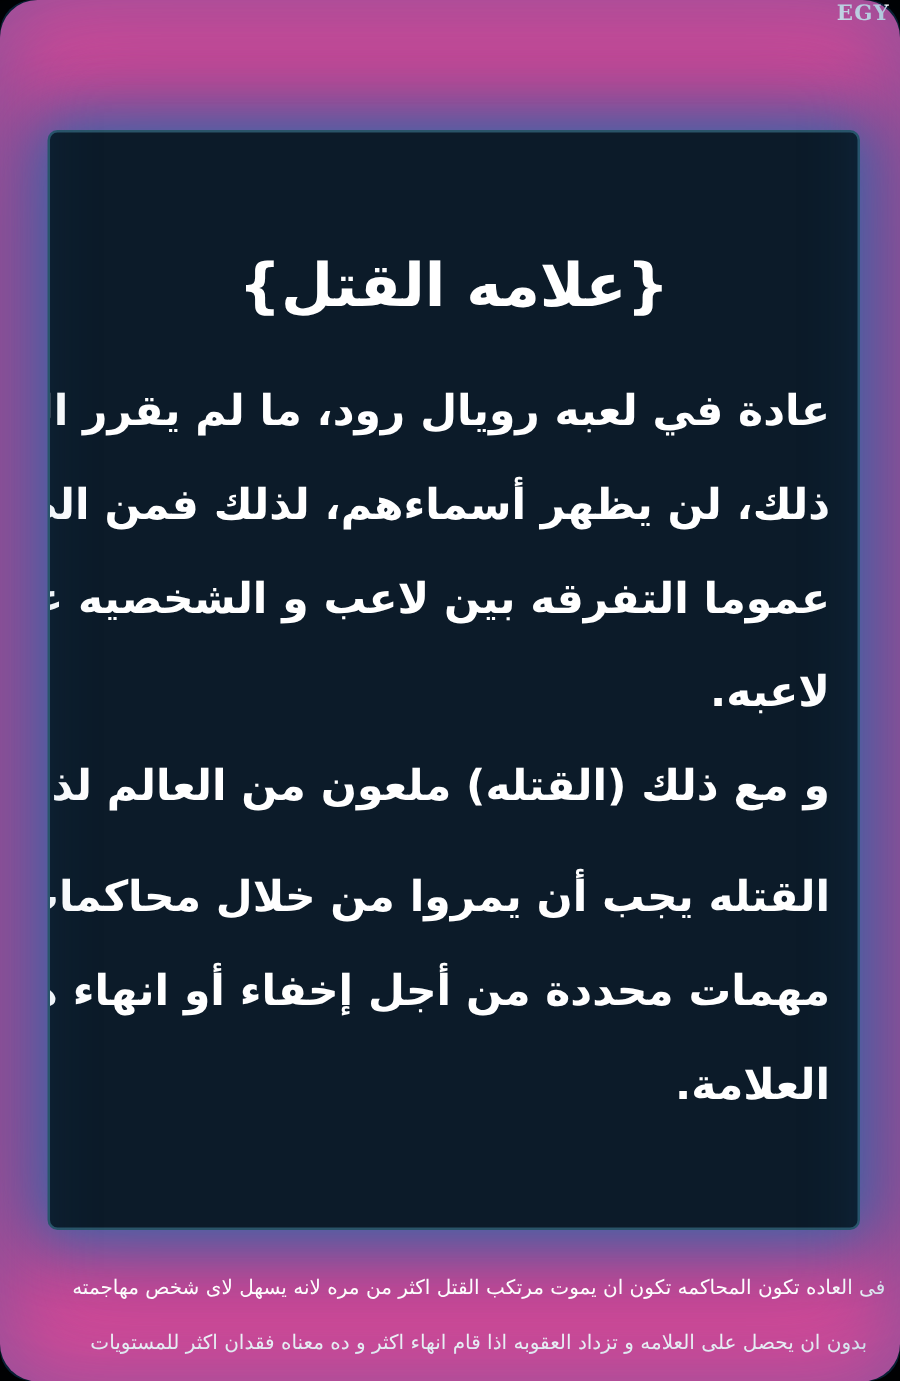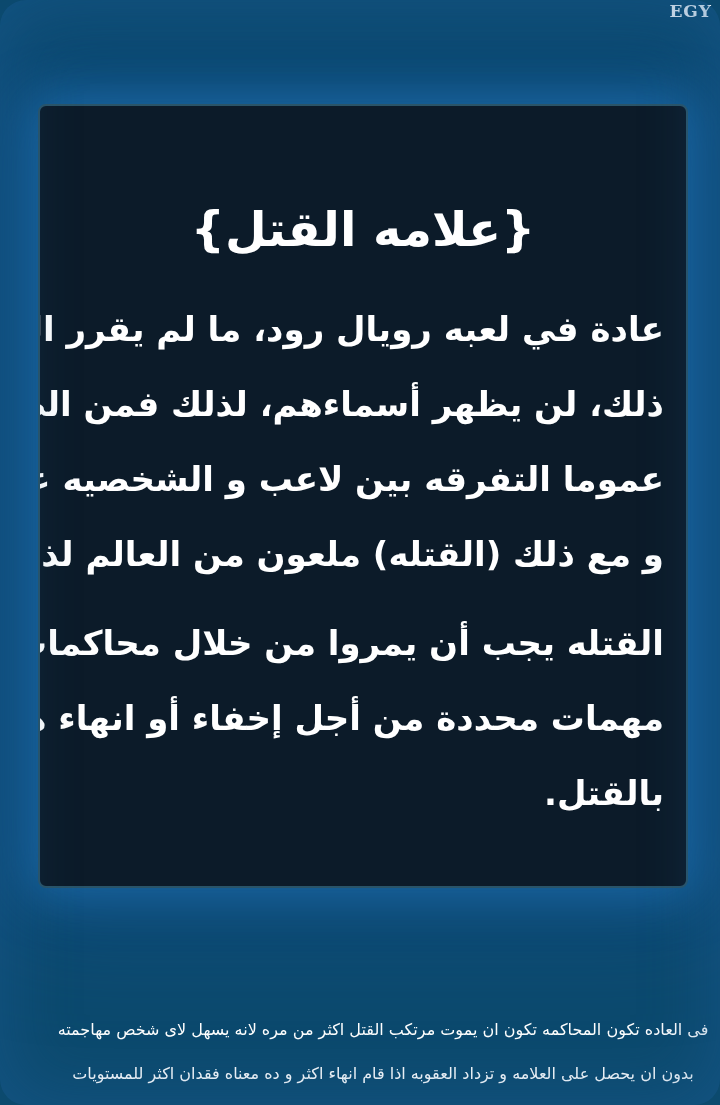--- a/index.html
+++ b/index.html
@@ -10,21 +10,22 @@
   body {
     position: relative;
     width: 720px;
     height: 1105px;
     overflow: hidden;
     font-family: "DejaVu Sans", sans-serif;
   }
   .stage {
     position: absolute;
     inset: 0;
-    background: #0c4a6e;
+    background: #ec4899;
+    border-radius: 30px;
   }
   
   .vignette {
     position: absolute;
     inset: 0;
     border-radius: 26px;
     box-shadow: inset 0 0 70px 6px rgba(28, 95, 155, 0.45);
     pointer-events: none;
   }
   .watermark {
@@ -35,21 +36,21 @@
     font-family: "DejaVu Serif", serif;
     font-weight: bold;
     font-size: 17px;
     letter-spacing: 1px;
   }
   .panel {
     position: absolute;
     left: 38px;
     top: 104px;
     width: 650px;
-    height: 784px;
+    height: 880px;
     box-sizing: border-box;
     background: #0c1b29;
     border: 2px solid #2a5468;
     border-radius: 8px;
     box-shadow: 0 0 45px 10px rgba(30, 110, 175, 0.75),
                 0 0 110px 40px rgba(18, 75, 135, 0.45);
     overflow: hidden;
     padding: 88px 22px 0 22px;
     color: #ffffff;
   }
@@ -103,24 +104,25 @@
   <div class="watermark">EGY</div>
 
   <div class="panel">
 
     <div class="panel-title">{علامه القتل}</div>
 
     <div class="panel-body">
       <div class="body-line">عادة في لعبه رويال رود، ما لم يقرر اللاعب</div>
       <div class="body-line">ذلك، لن يظهر أسماءهم، لذلك فمن الصعب</div>
       <div class="body-line">عموما التفرقه بين لاعب و الشخصيه غير</div>
+      <div class="body-line">لاعبه.</div>
       <div class="body-line">و مع ذلك (القتله) ملعون من العالم لذا لا</div>
       <div class="body-line para-gap">القتله يجب أن يمروا من خلال محاكمات أو</div>
       <div class="body-line">مهمات محددة من أجل إخفاء أو انهاء هذه</div>
-      <div class="body-line">بالقتل.</div>
+      <div class="body-line">العلامة.</div>
     </div>
 
   </div>
 
   <div class="footer">
     <div class="footer-line">فى العاده تكون المحاكمه تكون ان يموت مرتكب القتل اكثر من مره لانه يسهل لاى شخص مهاجمته</div>
     <div class="footer-line">بدون ان يحصل على العلامه و تزداد العقوبه اذا قام انهاء اكثر و ده معناه فقدان اكثر للمستويات</div>
   </div>
 
   <div class="vignette"></div>

